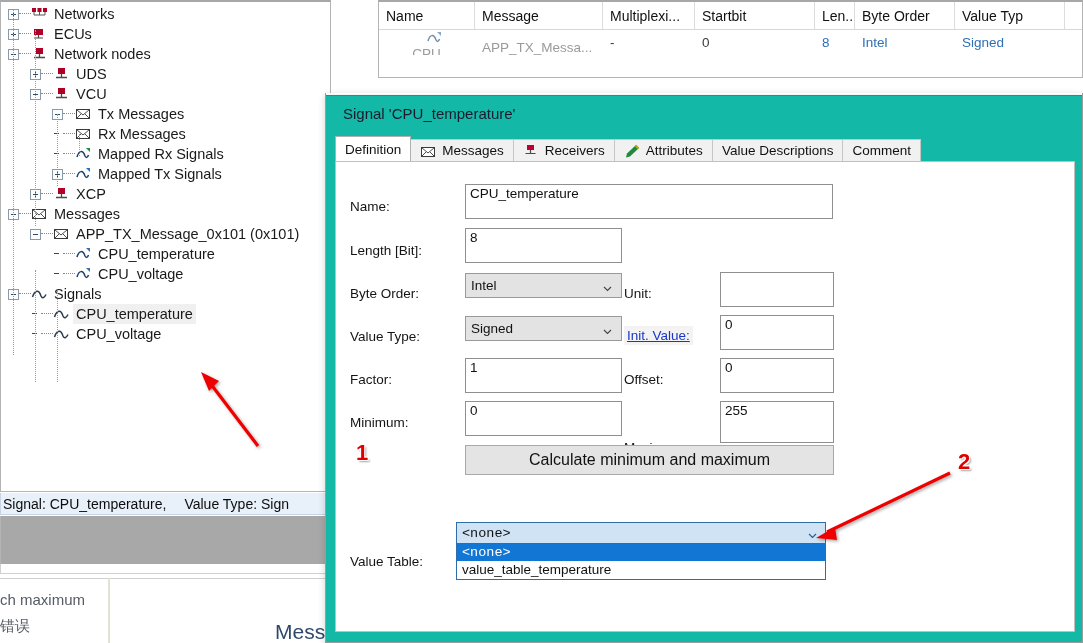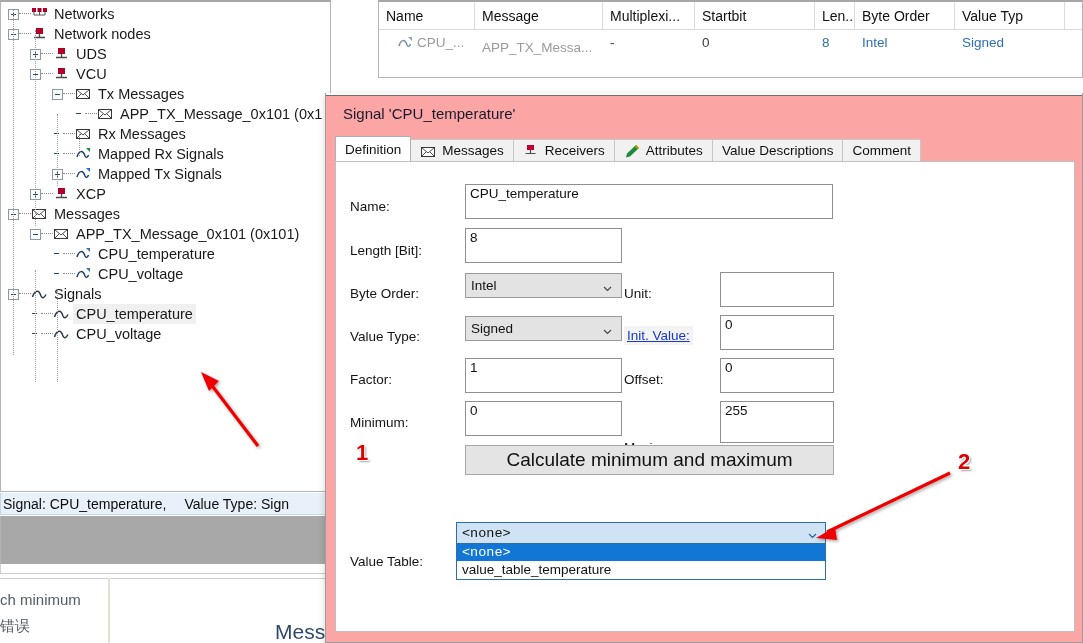--- a/index.html
+++ b/index.html
@@ -219,21 +219,21 @@
     color: #2e4a6b;
     white-space: nowrap;
   }
 
   
   #signal-dialog {
     position: absolute;
     left: 325px; top: 93px;
     width: 758px;
     height: 550px;
-    background: #fca5a5;
+    background: #14b8a6;
     border: 1px solid #9c9c9c;
     border-top: none;
     box-sizing: border-box;
     box-shadow: 0 2px 7px rgba(0,0,0,0.18);
   }
   #dialog-titlebar-line {
     position: absolute;
     left: 0; top: 0;
     width: 100%;
     height: 3px;
@@ -329,21 +329,21 @@
   .fselect .caret {
     position: absolute;
     right: 9px;
     width: 9px; height: 9px;
   }
   .fbutton {
     position: absolute;
     background: #e4e4e4;
     border: 1px solid #a8a8a8;
     box-sizing: border-box;
-    font-size: 19px;
+    font-size: 16px;
     color: #111;
     display: flex;
     align-items: center;
     justify-content: center;
   }
   .linklabel {
     position: absolute;
     font-size: 13.5px;
     color: #1a37c8;
     text-decoration: underline;
@@ -430,20 +430,30 @@
         <span class="ico"><svg width="17" height="16" viewBox="0 0 17 16">
             <rect x="1" y="2" width="4" height="4" fill="#b00028"></rect>
             <rect x="6.5" y="2" width="4" height="4" fill="#b00028"></rect>
             <rect x="12" y="2" width="4" height="4" fill="#b00028"></rect>
             <path d="M3 6 v3 M8.5 6 v3 M14 6 v3 M3 9 h11" stroke="#555" stroke-width="1" fill="none"></path>
           </svg></span>
         <span class="lbl">Networks</span>
       </div>
       <div class="tnode">
         <span style="display: inline-block; flex: 0 0 auto; width: 7px; height: 1px;"></span>
+        <span class="expander plus"></span>
+        <span class="dots"></span>
+        <span class="ico"><svg width="17" height="16" viewBox="0 0 17 16">
+            <rect x="3" y="3" width="9" height="6" fill="#b00028"></rect>
+            <path d="M7.5 9 v3 M3 12 h9" stroke="#4a4a4a" stroke-width="1.2" fill="none"></path>
+          </svg></span>
+        <span class="lbl">ECUs</span>
+      </div>
+      <div class="tnode">
+        <span style="display: inline-block; flex: 0 0 auto; width: 7px; height: 1px;"></span>
         <span class="expander minus"></span>
         <span class="dots"></span>
         <span class="ico"><svg width="17" height="16" viewBox="0 0 17 16">
             <rect x="5" y="2" width="7" height="6" fill="#b00028"></rect>
             <path d="M8.5 8 v3 M3 11.5 h11" stroke="#4a4a4a" stroke-width="1.3" fill="none"></path>
           </svg></span>
         <span class="lbl">Network nodes</span>
       </div>
       <div class="tnode">
         <span style="display: inline-block; flex: 0 0 auto; width: 29px; height: 1px;"></span>
@@ -467,30 +477,20 @@
       </div>
       <div class="tnode">
         <span style="display: inline-block; flex: 0 0 auto; width: 51px; height: 1px;"></span>
         <span class="expander minus"></span>
         <span class="dots"></span>
         <span class="ico"><svg width="17" height="16" viewBox="0 0 17 16">
             <rect x="1.5" y="3.5" width="13" height="9" fill="#ffffff" stroke="#3a3a3a" stroke-width="1"></rect>
             <path d="M1.5 3.5 L8 9 L14.5 3.5 M1.5 12.5 L6 8 M14.5 12.5 L10 8" stroke="#3a3a3a" stroke-width="0.9" fill="none"></path>
           </svg></span>
         <span class="lbl">Tx Messages</span>
-      </div>
-      <div class="tnode">
-        <span style="display: inline-block; flex: 0 0 auto; width: 73px; height: 1px;"></span>
-        <span class="expander none"></span>
-        <span class="dots"></span>
-        <span class="ico"><svg width="17" height="16" viewBox="0 0 17 16">
-            <rect x="1.5" y="3.5" width="13" height="9" fill="#ffffff" stroke="#3a3a3a" stroke-width="1"></rect>
-            <path d="M1.5 3.5 L8 9 L14.5 3.5 M1.5 12.5 L6 8 M14.5 12.5 L10 8" stroke="#3a3a3a" stroke-width="0.9" fill="none"></path>
-          </svg></span>
-        <span class="lbl">APP_TX_Message_0x101 (0x1</span>
       </div>
       <div class="tnode">
         <span style="display: inline-block; flex: 0 0 auto; width: 51px; height: 1px;"></span>
         <span class="expander none"></span>
         <span class="dots"></span>
         <span class="ico"><svg width="17" height="16" viewBox="0 0 17 16">
             <rect x="1.5" y="3.5" width="13" height="9" fill="#ffffff" stroke="#3a3a3a" stroke-width="1"></rect>
             <path d="M1.5 3.5 L8 9 L14.5 3.5 M1.5 12.5 L6 8 M14.5 12.5 L10 8" stroke="#3a3a3a" stroke-width="0.9" fill="none"></path>
           </svg></span>
         <span class="lbl">Rx Messages</span>
@@ -620,21 +620,21 @@
       </div>
       <div class="cell" style="width: 100px;">
         <span>Byte Order</span>
       </div>
       <div class="cell" style="width: 110px;">
         <span>Value Typ</span>
       </div>
     </div>
   <div id="grid-body">
       <div class="grid-row">
-        <div class="cell " style="width: 96px; padding-left: 18px;">
+        <div class="cell " style="width: 96px; padding-left: 18px; flex-direction: column;">
           <span class="ico" style="opacity: 0.6;"><svg width="17" height="16" viewBox="0 0 17 16">
               <path d="M2 11 C4 4, 8 4, 10 10 C11 12, 12.5 12, 13.5 9" stroke="#1c3f6e" stroke-width="1.5" fill="none"></path>
               <path d="M11 2 l4 0 l0 4 z" fill="#3a6fae"></path>
             </svg></span>
           <span>CPU_...</span>
         </div>
         <div class="cell " style="width: 128px; align-items: flex-end;">
           <span>APP_TX_Messa...</span>
         </div>
         <div class="cell dark" style="width: 92px;">
@@ -659,21 +659,21 @@
 <div id="status-bar">
   <span>Signal: CPU_temperature,</span>
   <span class="sep"></span>
   <span>Value Type: Sign</span>
 </div>
 <div id="gray-strip"></div>
 <div id="strip-gap"></div>
 
 <div id="bottom-region">
   <div id="bottom-left-text">
-    <div>ch minimum</div>
+    <div>ch maximum</div>
     <div>错误</div>
   </div>
 </div>
 <div id="bottom-divider"></div>
 <div id="bottom-mess">Mess</div>
 
 <div id="signal-dialog">
   <div id="dialog-titlebar-line"></div>
   <div id="dialog-title">Signal 'CPU_temperature'</div>
 

